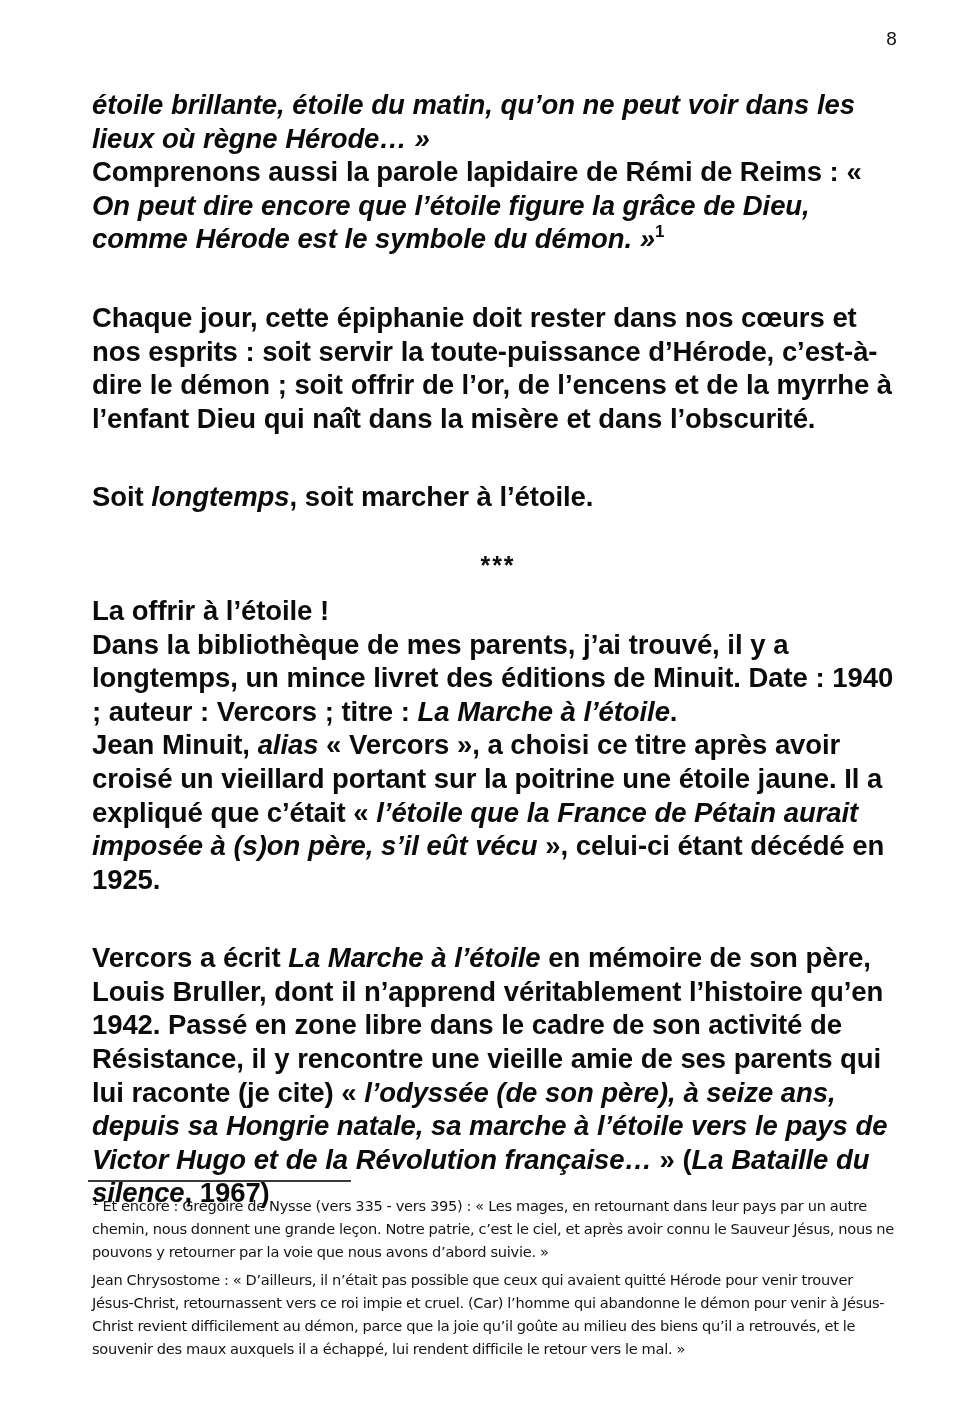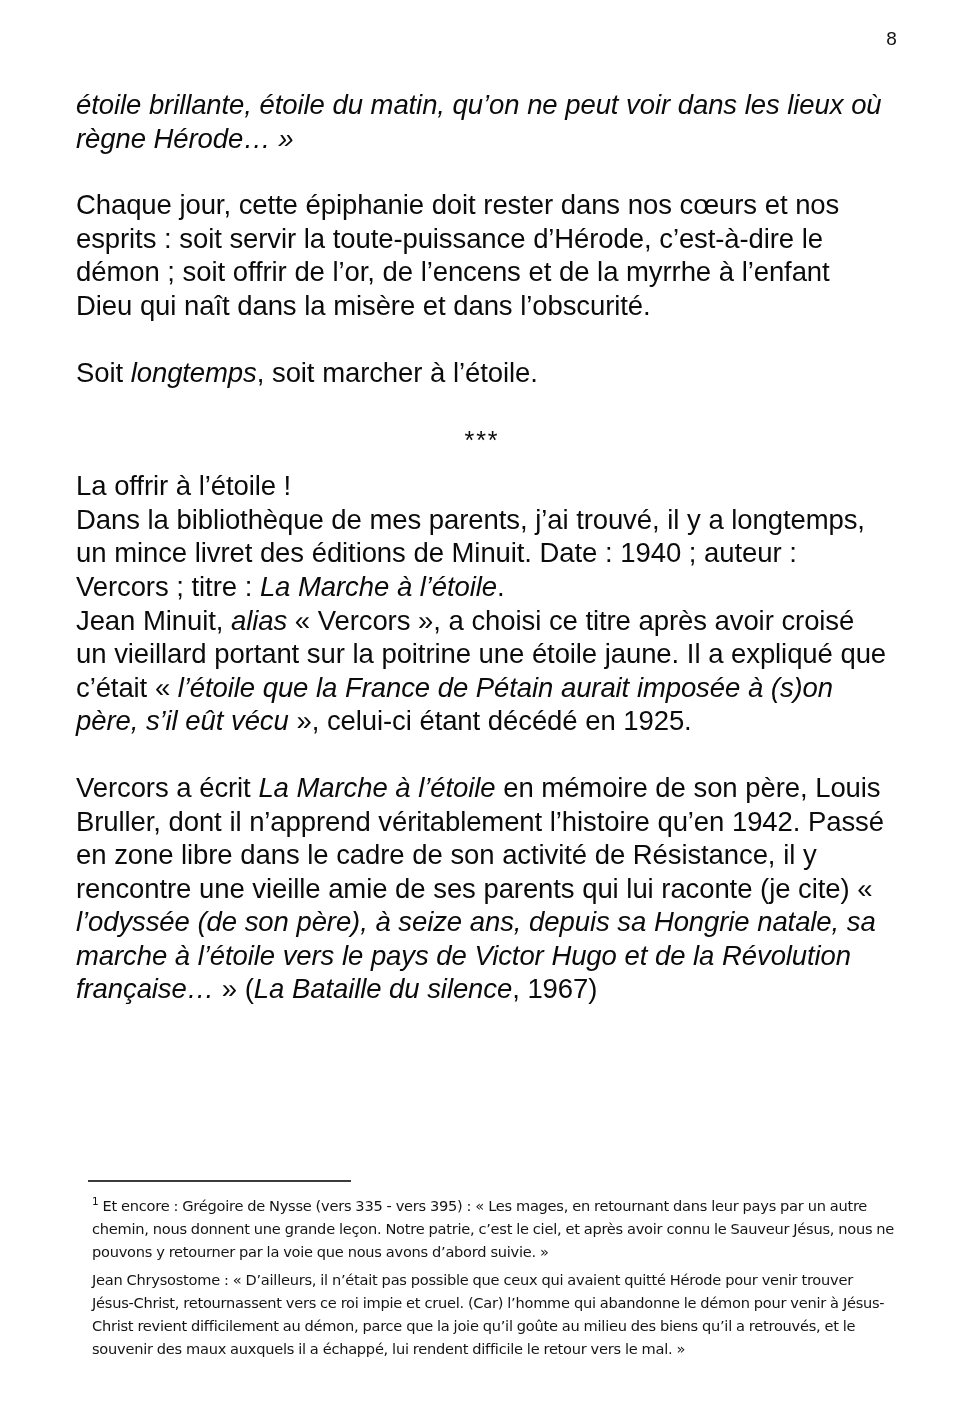--- a/index.html
+++ b/index.html
@@ -34,38 +34,39 @@
     right: 62px;
     font-size: 19px;
     line-height: 22px;
     color: #111111;
     letter-spacing: 0.2px;
   }
 
   
   .body-col {
     position: absolute;
-    left: 76px;
+    left: 92px;
     top: 88px;
     width: 812px;
+    font-weight: bold;
   }
 
   .para {
     font-size: 27.5px;
     line-height: 33.6px;
     color: #0b0b0b;
     letter-spacing: -0.1px;
     word-spacing: 0.2px;
     margin: 0;
     font-stretch: semi-condensed;
     transform-origin: left top;
   }
 
   .para + .para {
-    margin-top: 33px;
+    margin-top: 45px;
   }
 
   .para.tight + .para.tight {
     margin-top: 0;
   }
 
   i, .it {
     font-style: italic;
   }
 
@@ -122,20 +123,21 @@
 <body>
 
 <div class="page">
 
   <div class="folio">8</div>
 
   <div class="body-col">
 
     <p class="para tight"><i>étoile brillante, étoile du matin, qu’on ne peut voir dans les lieux où règne Hérode… »</i></p>
 
+    <p class="para tight"><span>Comprenons aussi la parole lapidaire de Rémi de Reims : « </span><i>On peut dire encore que l’étoile figure la grâce de Dieu, comme Hérode est le symbole du démon. »</i><sup class="fnref">1</sup></p>
 
     <p class="para">Chaque jour, cette épiphanie doit rester dans nos cœurs et nos esprits : soit servir la toute-puissance d’Hérode, c’est-à-dire le démon ; soit offrir de l’or, de l’encens et de la myrrhe à l’enfant Dieu qui naît dans la misère et dans l’obscurité.</p>
 
     <p class="para tight"><span>Soit </span><i>longtemps</i><span>, soit marcher à l’étoile.</span></p>
 
     <p class="separator" style="margin-top:36px;">***</p>
 
     <p class="para tight" style="margin-top:14px;">La offrir à l’étoile !</p>
 
     <p class="para tight"><span>Dans la bibliothèque de mes parents, j’ai trouvé, il y a longtemps, un mince livret des éditions de Minuit. Date : 1940 ; auteur : Vercors ; titre : </span><i>La Marche à l’étoile</i><span>.</span></p>

